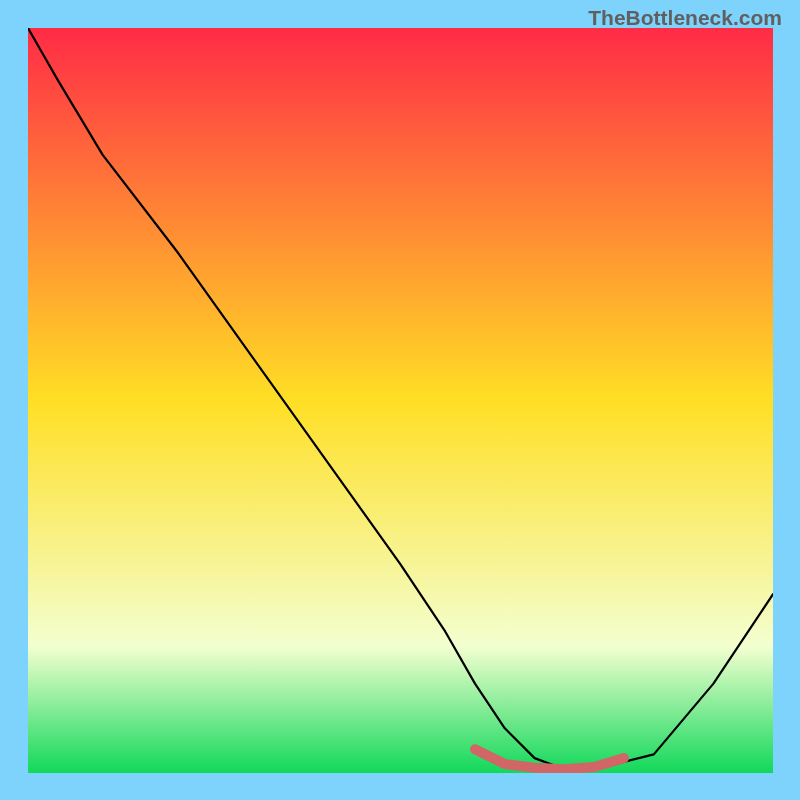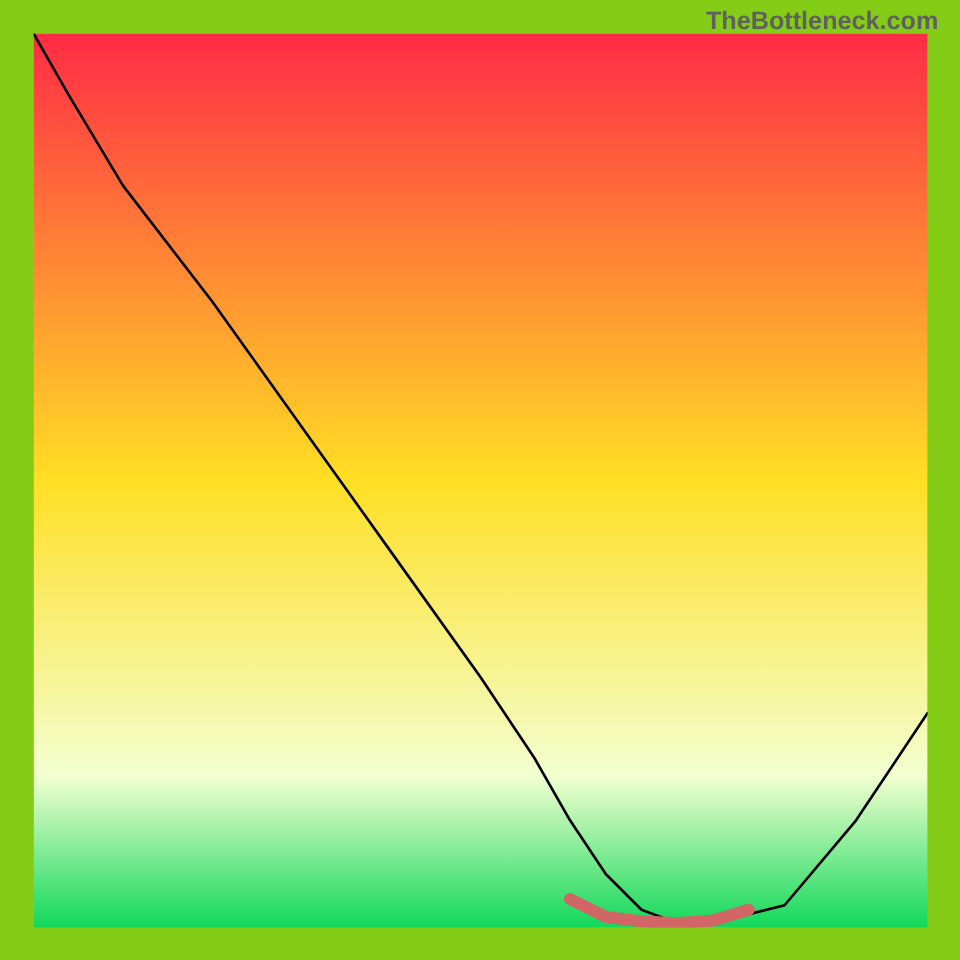--- a/index.html
+++ b/index.html
@@ -1,21 +1,21 @@
 <!DOCTYPE html>
 <html><head>
 <meta charset="utf-8">
 <style>
   * { margin: 0; padding: 0; box-sizing: border-box; }
   html, body { width: 800px; height: 800px; background: #000; overflow: hidden; }
   .container {
     width: 800px;
     height: 800px;
     position: relative;
-    background: #84cc16;
+    background: #7dd3fc;
   }
   .watermark {
     position: absolute;
     top: 6px;
     right: 18px;
     color: #606060;
     font-family: Arial, sans-serif;
     font-size: 21px;
     font-weight: 600;
     z-index: 10;

